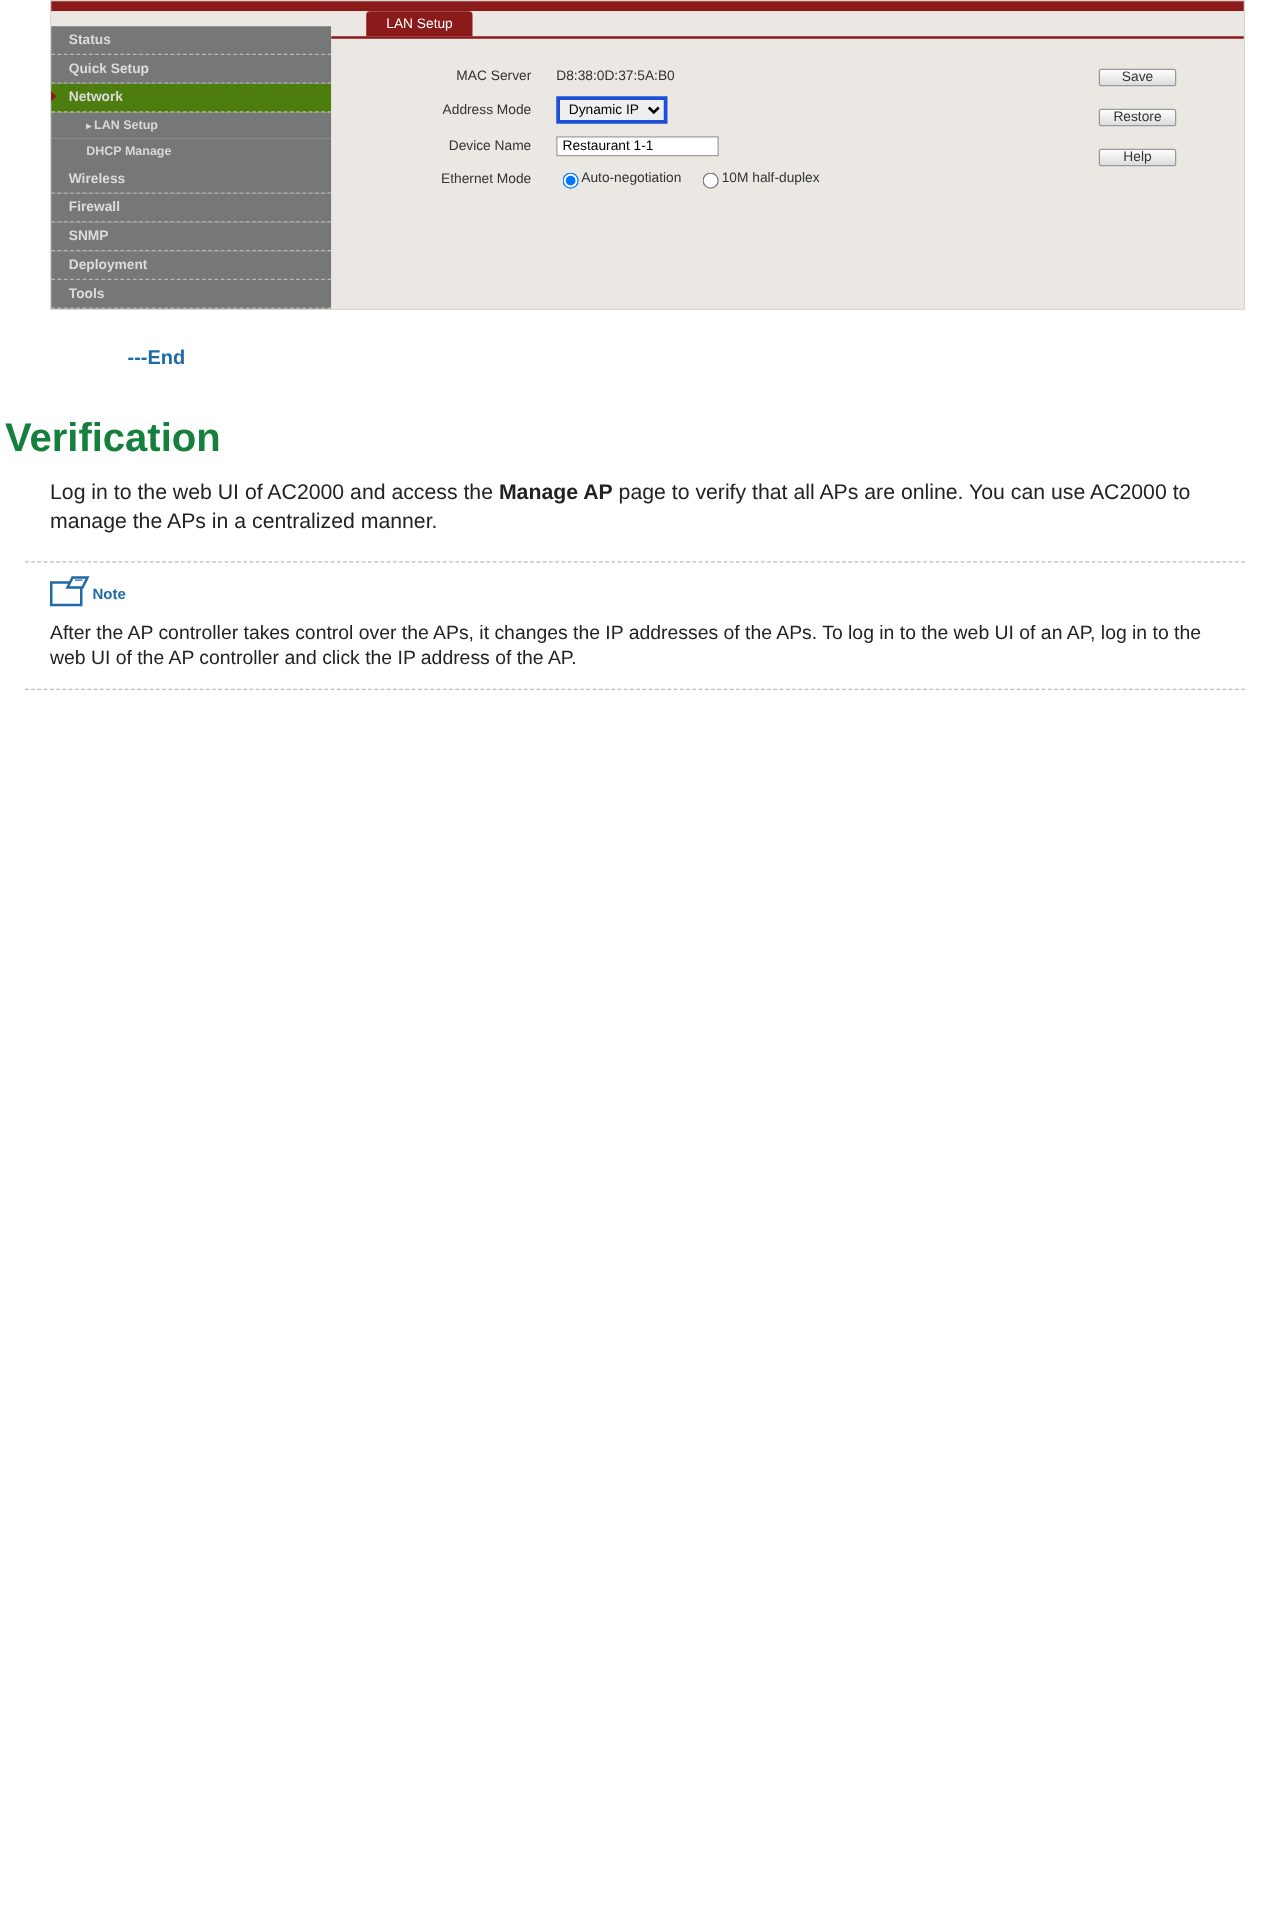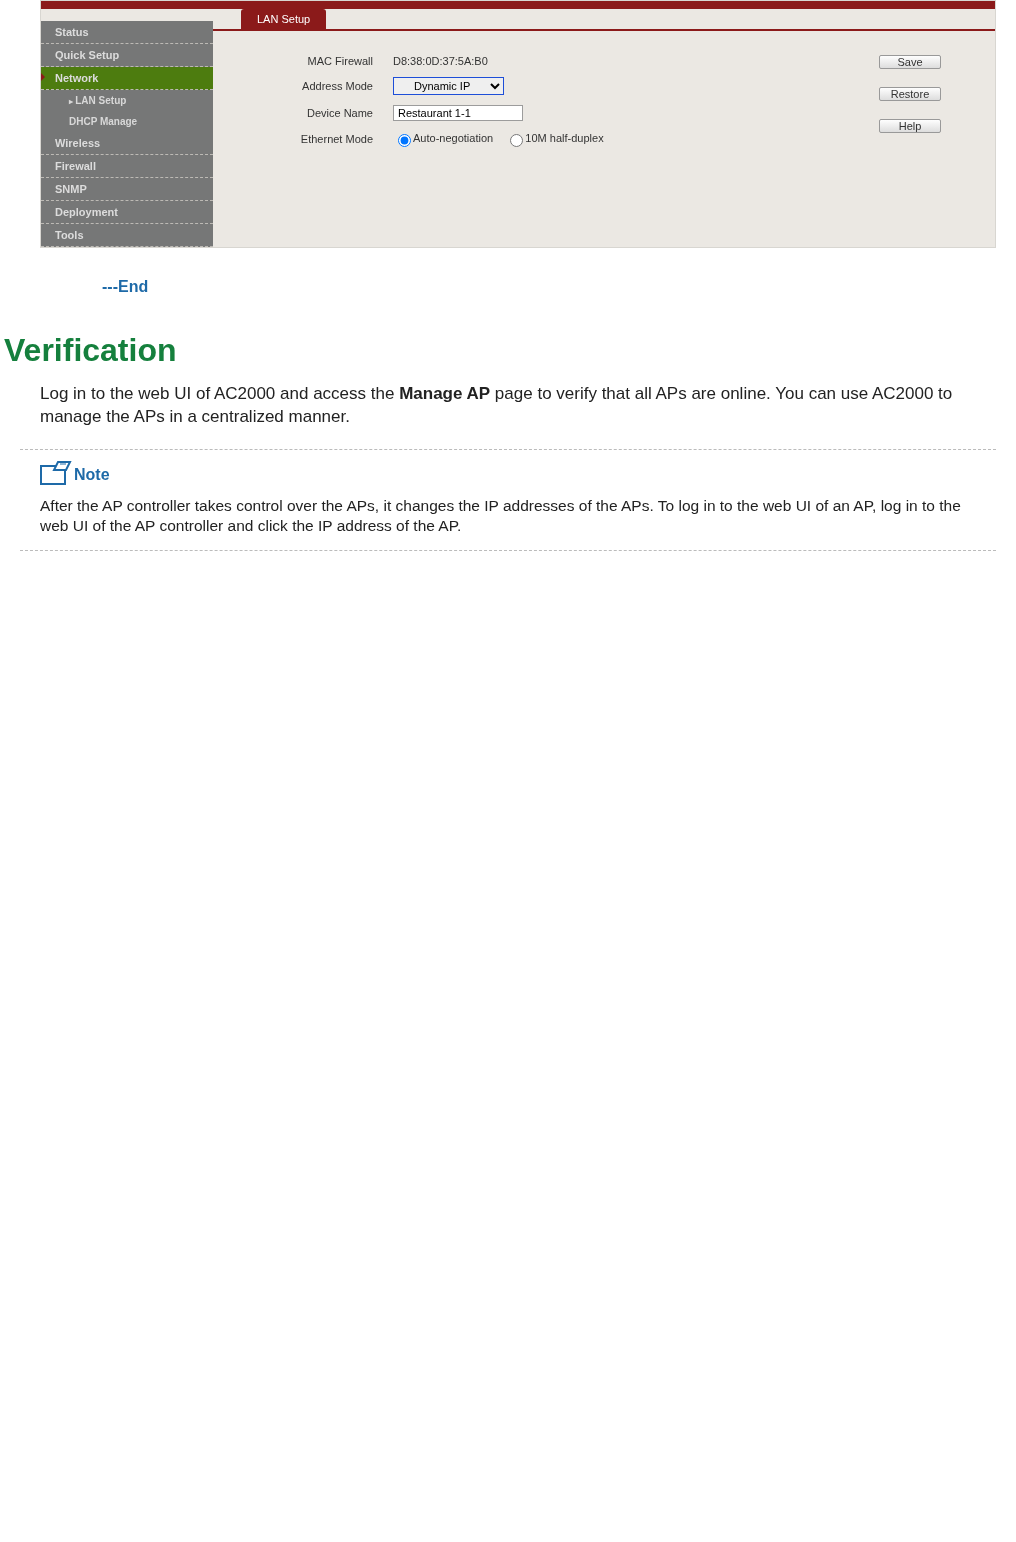--- a/index.html
+++ b/index.html
@@ -30,21 +30,21 @@
     .topbar .admin { color: #d77; }
     .redstrip {
       height: 8px;
       background: #8b1a1a;
     }
     .ui-body {
       display: flex;
       min-height: 225px;
     }
     .sidebar {
-      width: 172px;
+      width: 224px;
       background: #ebe8e3;
       padding-top: 12px;
     }
     .nav-item, .nav-item-active, .nav-sub {
       font-size: 11px;
       color: #8a8f94;
       font-weight: bold;
       padding: 5px 0 5px 14px;
       border-bottom: 1px dashed #bdbab5;
       background: #767777;
@@ -115,24 +115,24 @@
     }
     .form-label {
       width: 100px;
       text-align: right;
       margin-right: 20px;
     }
     .form-val {
       color: #333;
     }
     .select-mock {
-      border: 1px solid #1d4ed8;
+      border: 3px solid #1d4ed8;
       background: #efefef;
       font-size: 11px;
-      padding: 1px 16px;
+      padding: 1px 3px;
     }
     .input-mock {
       border: 1px solid #9c9c9c;
       background: #fff;
       font-size: 11px;
       padding: 1px 4px;
       width: 120px;
     }
     .radio-mock {
       vertical-align: middle;
@@ -182,21 +182,21 @@
       padding: 10px 0 10px 0;
     }
     .note-head {
       display: flex;
       align-items: center;
       margin: 0 0 6px 20px;
     }
     .note-label {
       color: #1e6aa8;
       font-weight: bold;
-      font-size: 16px;
+      font-size: 12px;
     }
     .note-text {
       font-size: 15.5px;
       color: #222;
       margin: 0 20px 4px 20px;
       line-height: 1.3;
     }
     .page-num {
       position: absolute;
       right: 30px;
@@ -227,21 +227,21 @@
         <div class="nav-item"><span>SNMP</span></div>
         <div class="nav-item"><span>Deployment</span></div>
         <div class="nav-item"><span>Tools</span></div>
       </div>
       <div class="content">
         <div class="tab"><span>LAN Setup</span></div>
         <div class="tab-underline"></div>
         <div class="form-area">
           <div class="form-left">
             <div class="form-row">
-              <div class="form-label">MAC Firewall</div>
+              <div class="form-label">MAC Server</div>
               <div class="form-val">D8:38:0D:37:5A:B0</div>
             </div>
             <div class="form-row">
               <div class="form-label">Address Mode</div>
               <div><select class="select-mock"><option>Dynamic IP</option></select></div>
             </div>
             <div class="form-row">
               <div class="form-label">Device Name</div>
               <div><input class="input-mock" value="Restaurant 1-1" style=""></div>
             </div>

